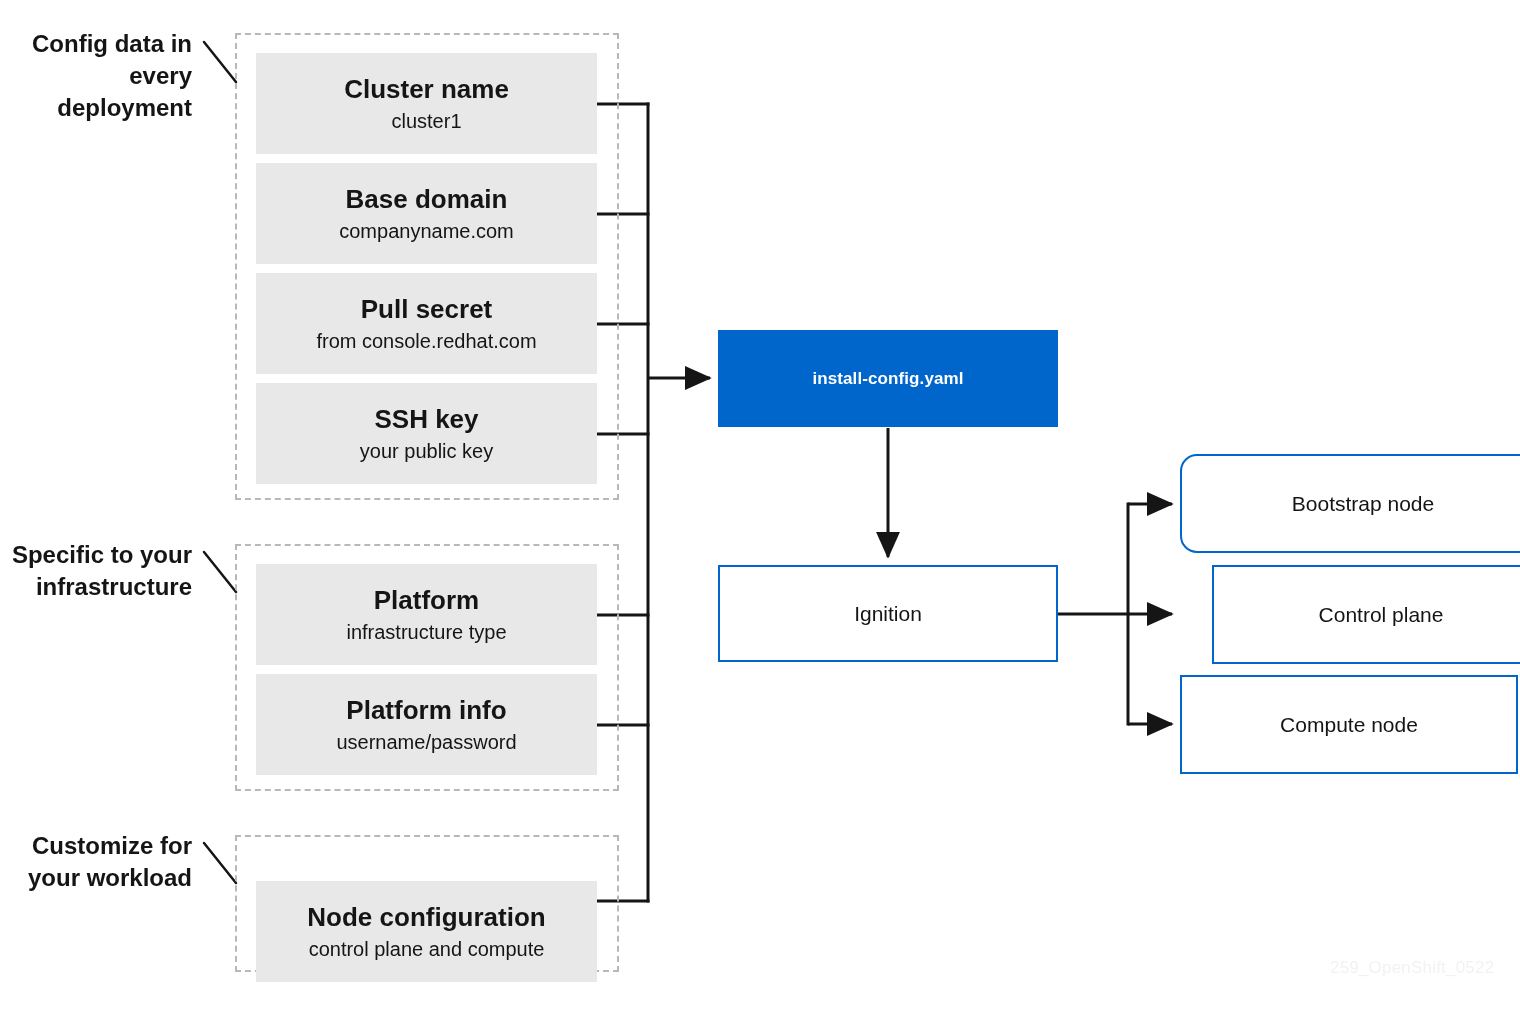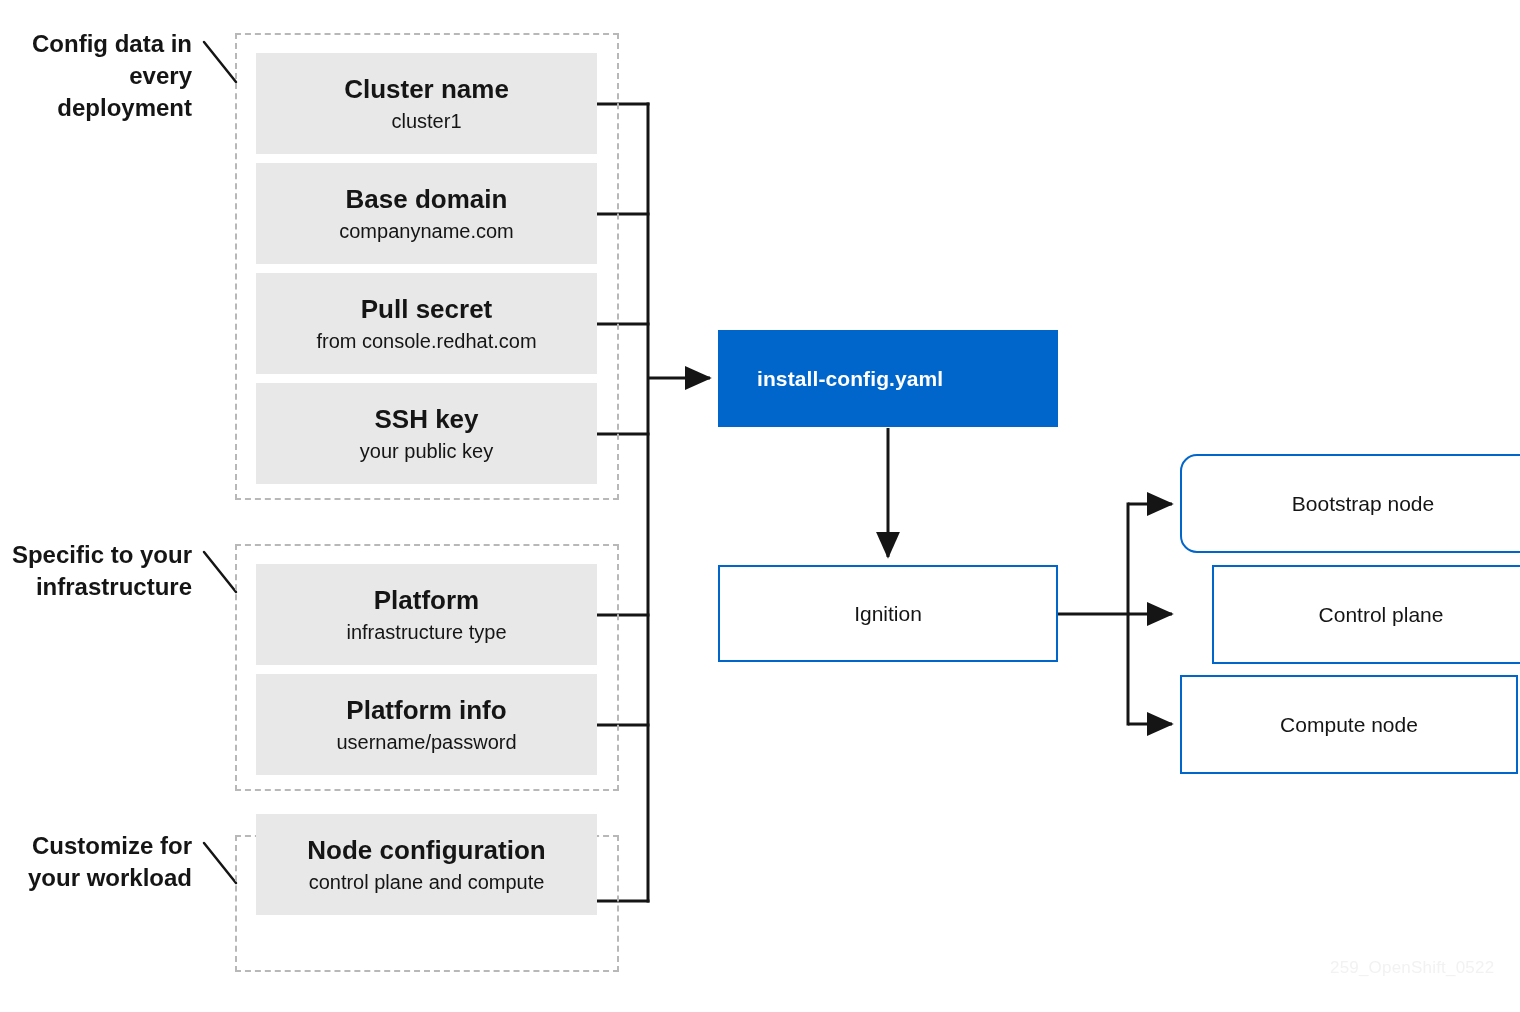--- a/index.html
+++ b/index.html
@@ -68,24 +68,24 @@
     white-space: pre-line;
   }
   
   .node-filled {
     position: absolute;
     background: #0066cc;
     color: #ffffff;
     box-sizing: border-box;
     display: flex;
     align-items: center;
-    font-size: 21px;
+    justify-content: center;
+    font-size: 17px;
     font-weight: bold;
     letter-spacing: 0.1px;
-    padding-left: 39px;
   }
   
   .node-outline {
     position: absolute;
     background: #ffffff;
     border: 2px solid #0066cc;
     box-sizing: border-box;
     display: flex;
     align-items: center;
     justify-content: center;
@@ -183,21 +183,21 @@
   <div class="config-card" style="left:256px; top:564px; width:341px; height:101px;">
     <div class="card-title">Platform</div>
     <div class="card-sub">infrastructure type</div>
   </div>
 
   <div class="config-card" style="left:256px; top:674px; width:341px; height:101px;">
     <div class="card-title">Platform info</div>
     <div class="card-sub">username/password</div>
   </div>
 
-  <div class="config-card" style="left:256px; top:814px; width:341px; height:101px;">
+  <div class="config-card" style="left:256px; top:881px; width:341px; height:101px;">
     <div class="card-title">Node configuration</div>
     <div class="card-sub">control plane and compute</div>
   </div>
 
   <div class="node-filled" style="left:718px; top:330px; width:340px; height:97px;">
     <span>install-config.yaml</span>
   </div>
 
   <div class="node-outline" style="left:718px; top:565px; width:340px; height:97px;">
     <span>Ignition</span>

